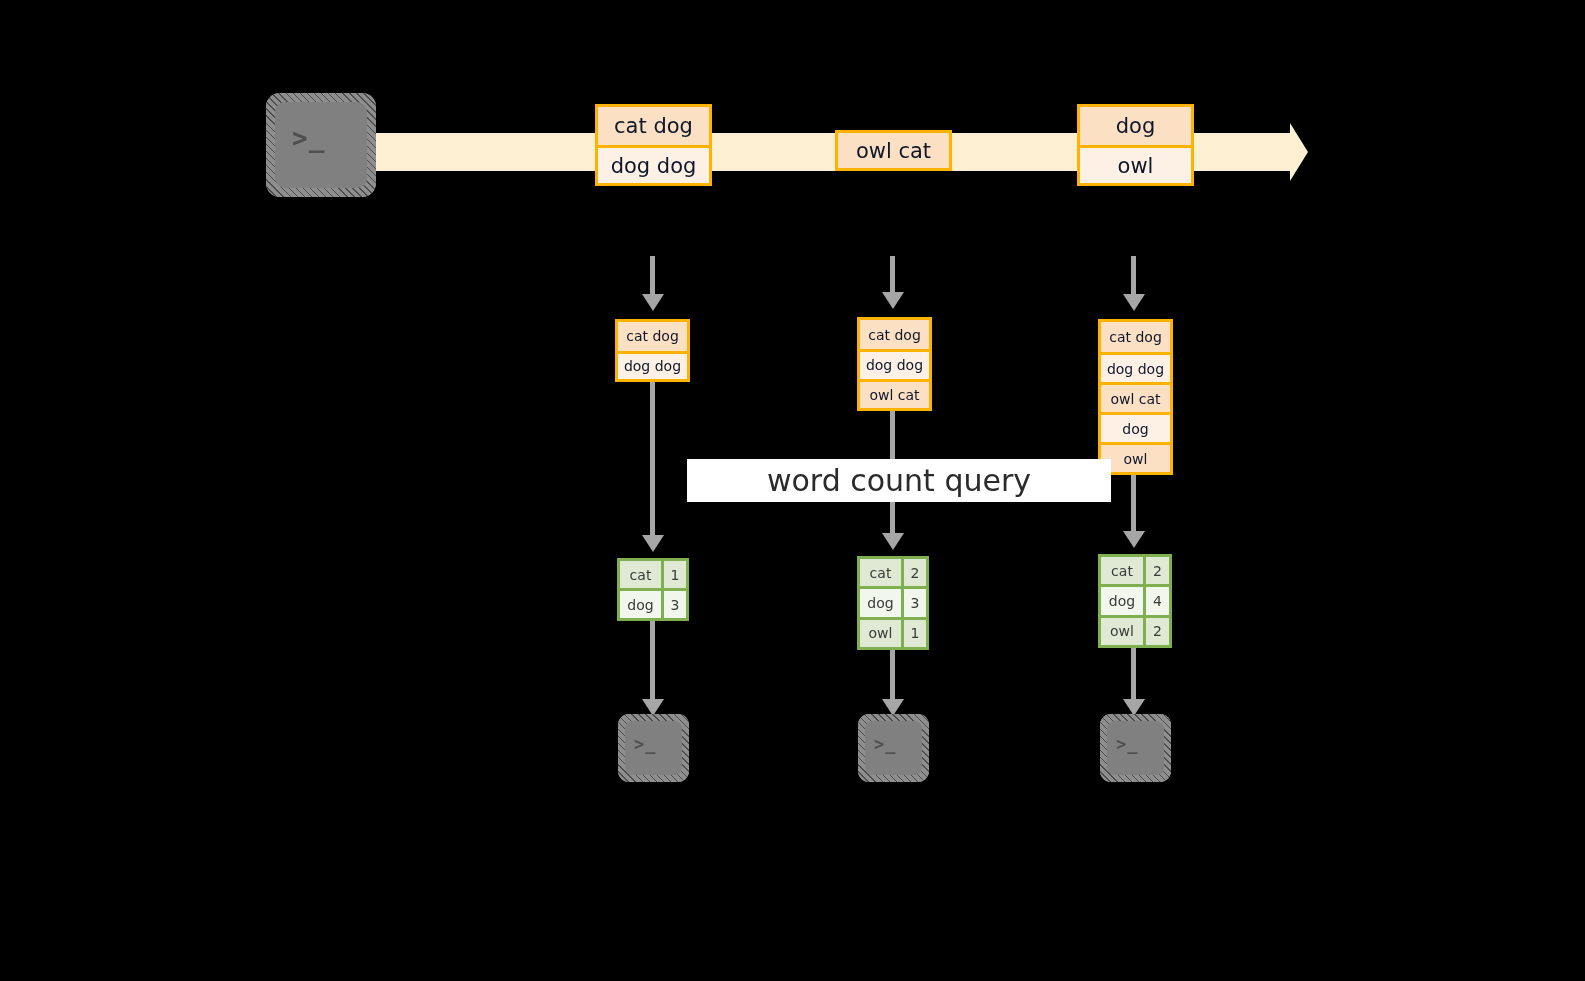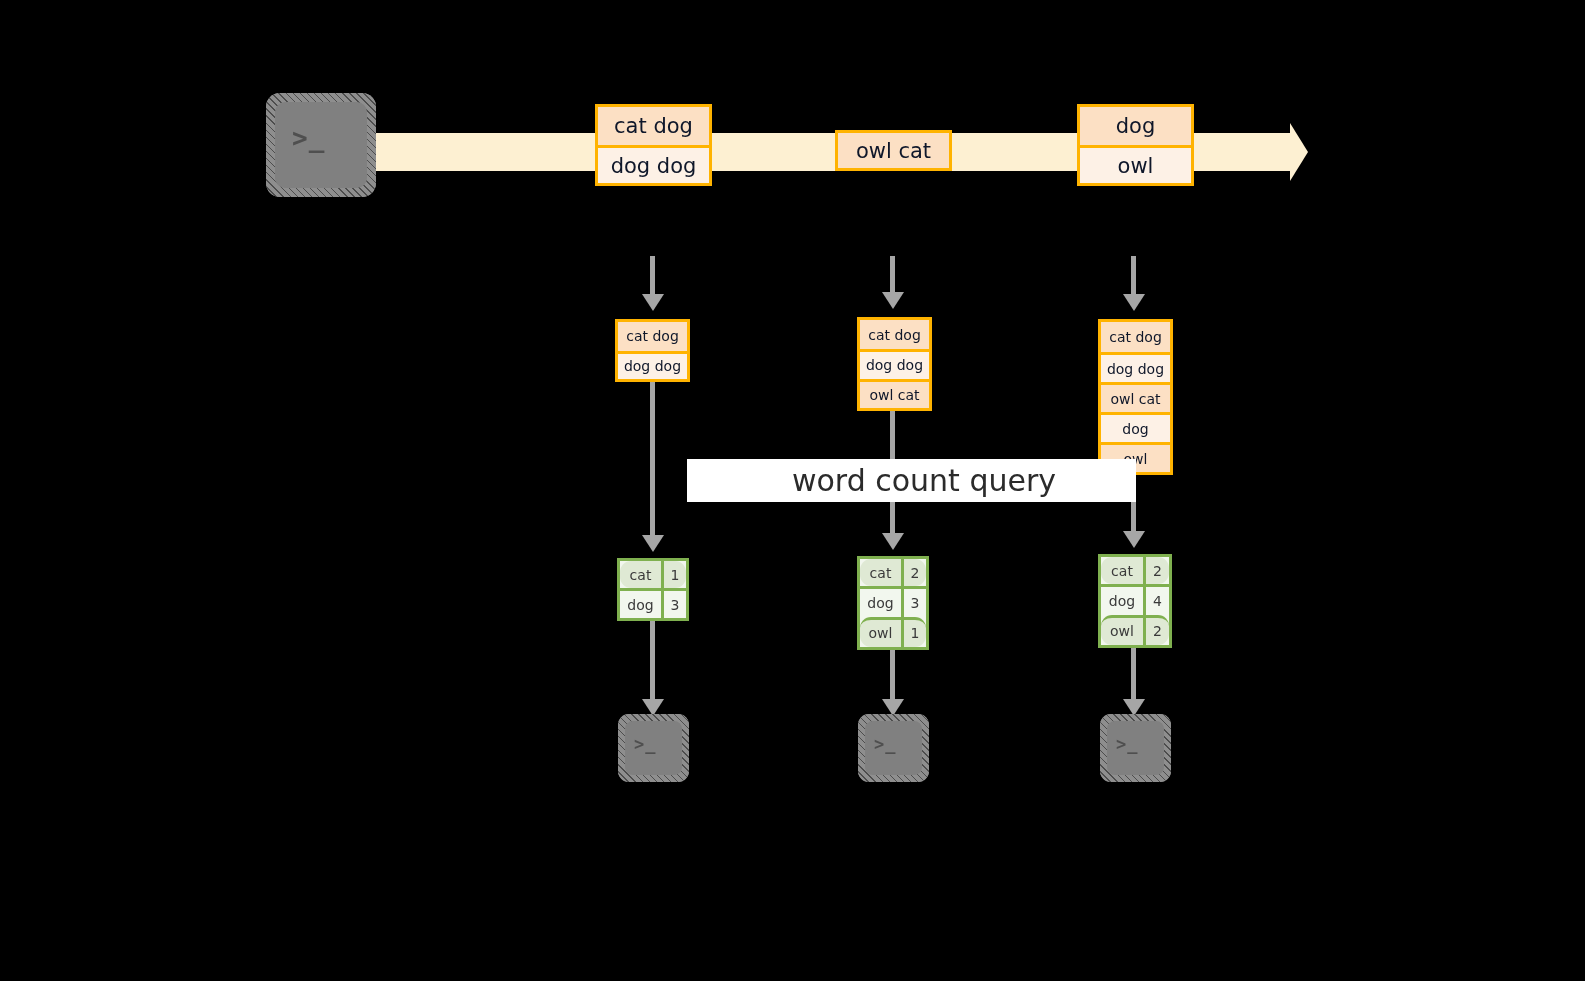--- a/index.html
+++ b/index.html
@@ -118,21 +118,21 @@
     background: #F2F7EE;
     display: flex;
     flex-direction: column;
   }
   .grow {
     box-sizing: border-box;
     display: flex;
     flex: 1 1 auto;
   }
   .grow + .grow { border-top: 3px solid #7FB04F; }
-  .grow.dark  { background: #DFE9D4; border-radius: 11px; }
+  .grow.dark  { background: #DFE9D4; }
   .grow.light { background: #F2F7EE; }
   .gcell-word {
     box-sizing: border-box;
     display: flex;
     align-items: center;
     justify-content: center;
     color: #3a3a3a;
     white-space: nowrap;
     border-right: 3px solid #7FB04F;
   }
@@ -147,21 +147,20 @@
 
   
   .querylabel {
     position: absolute;
     background: #FFFFFF;
     color: #2b2b2b;
     display: flex;
     align-items: center;
     justify-content: center;
     white-space: nowrap;
-    padding-left: 25px;
   }
 </style>
 </head>
 <body>
 
 <div id="stage">
 
   <div class="stream-band" style="left:360px; top:133px; width:932px; height:38px;"></div>
   <div class="stream-head" style="left:1290px; top:123px; border-top-width:29px; border-bottom-width:29px; border-left-width:18px;"></div>
 

